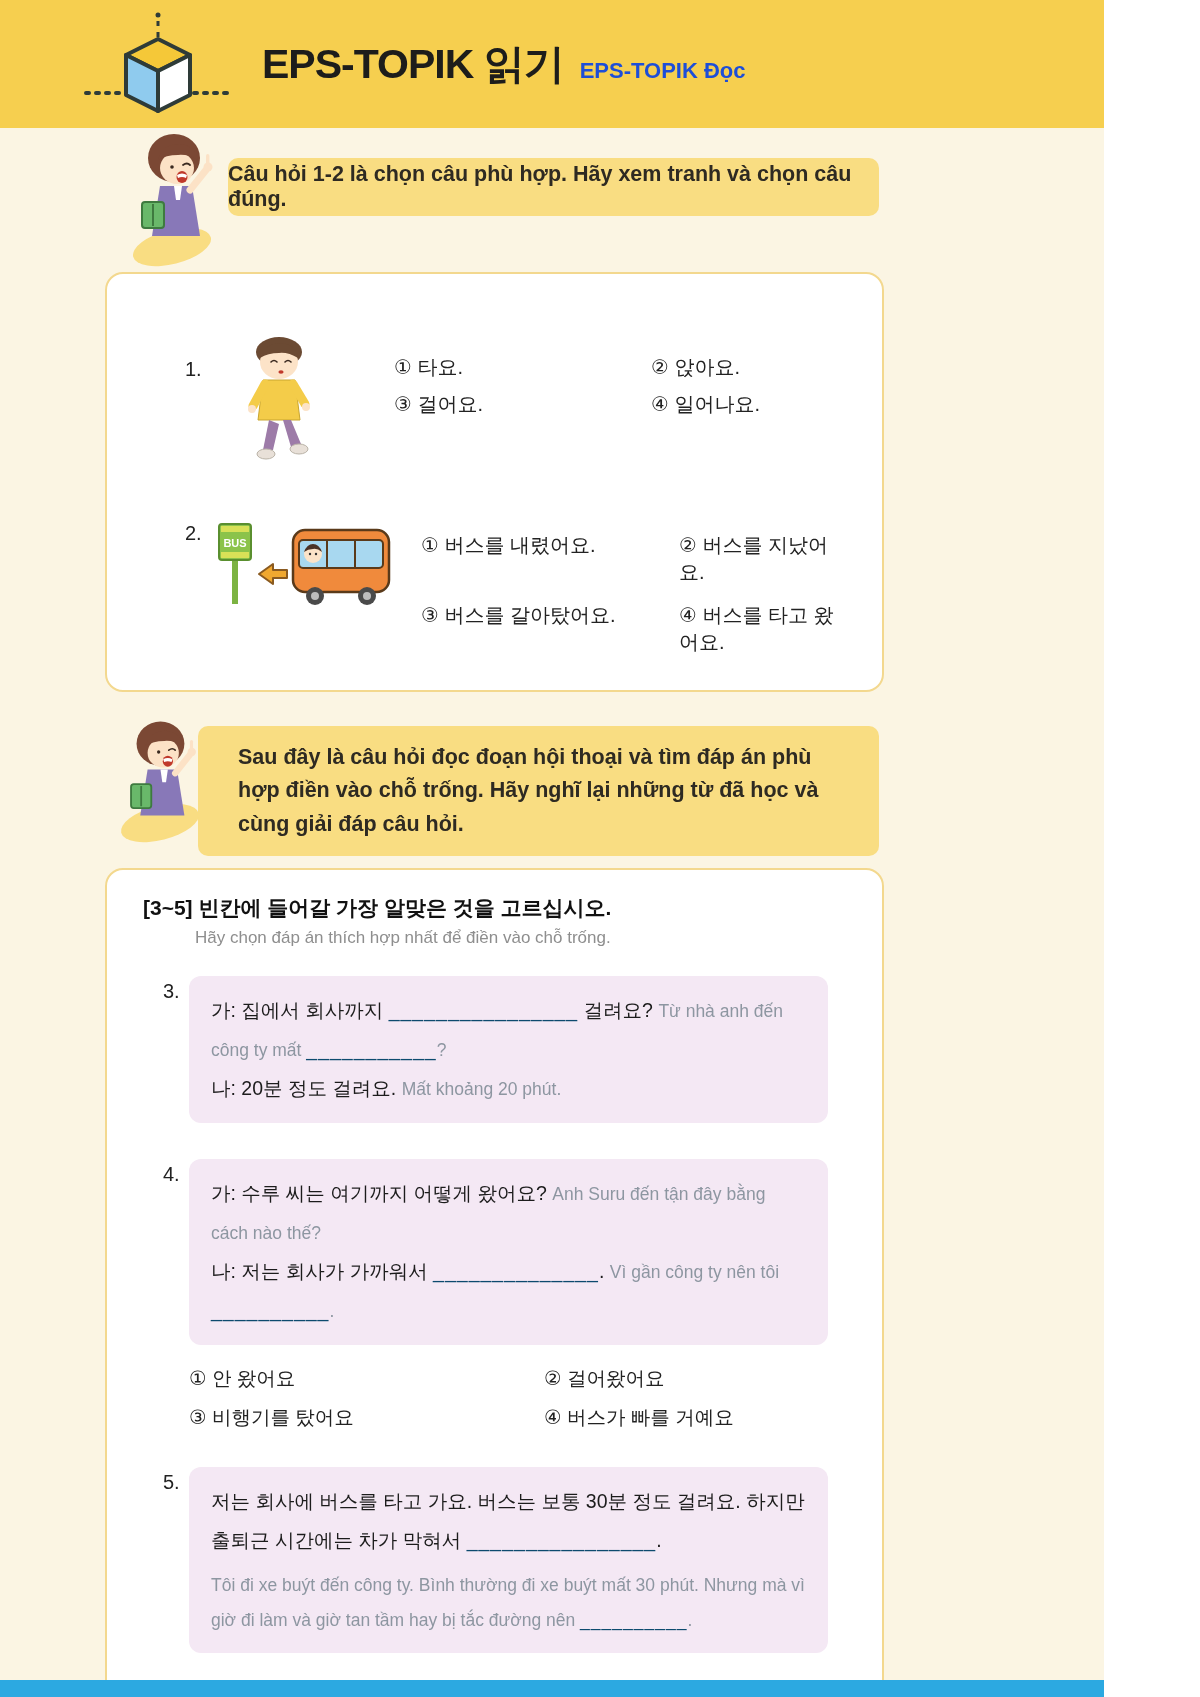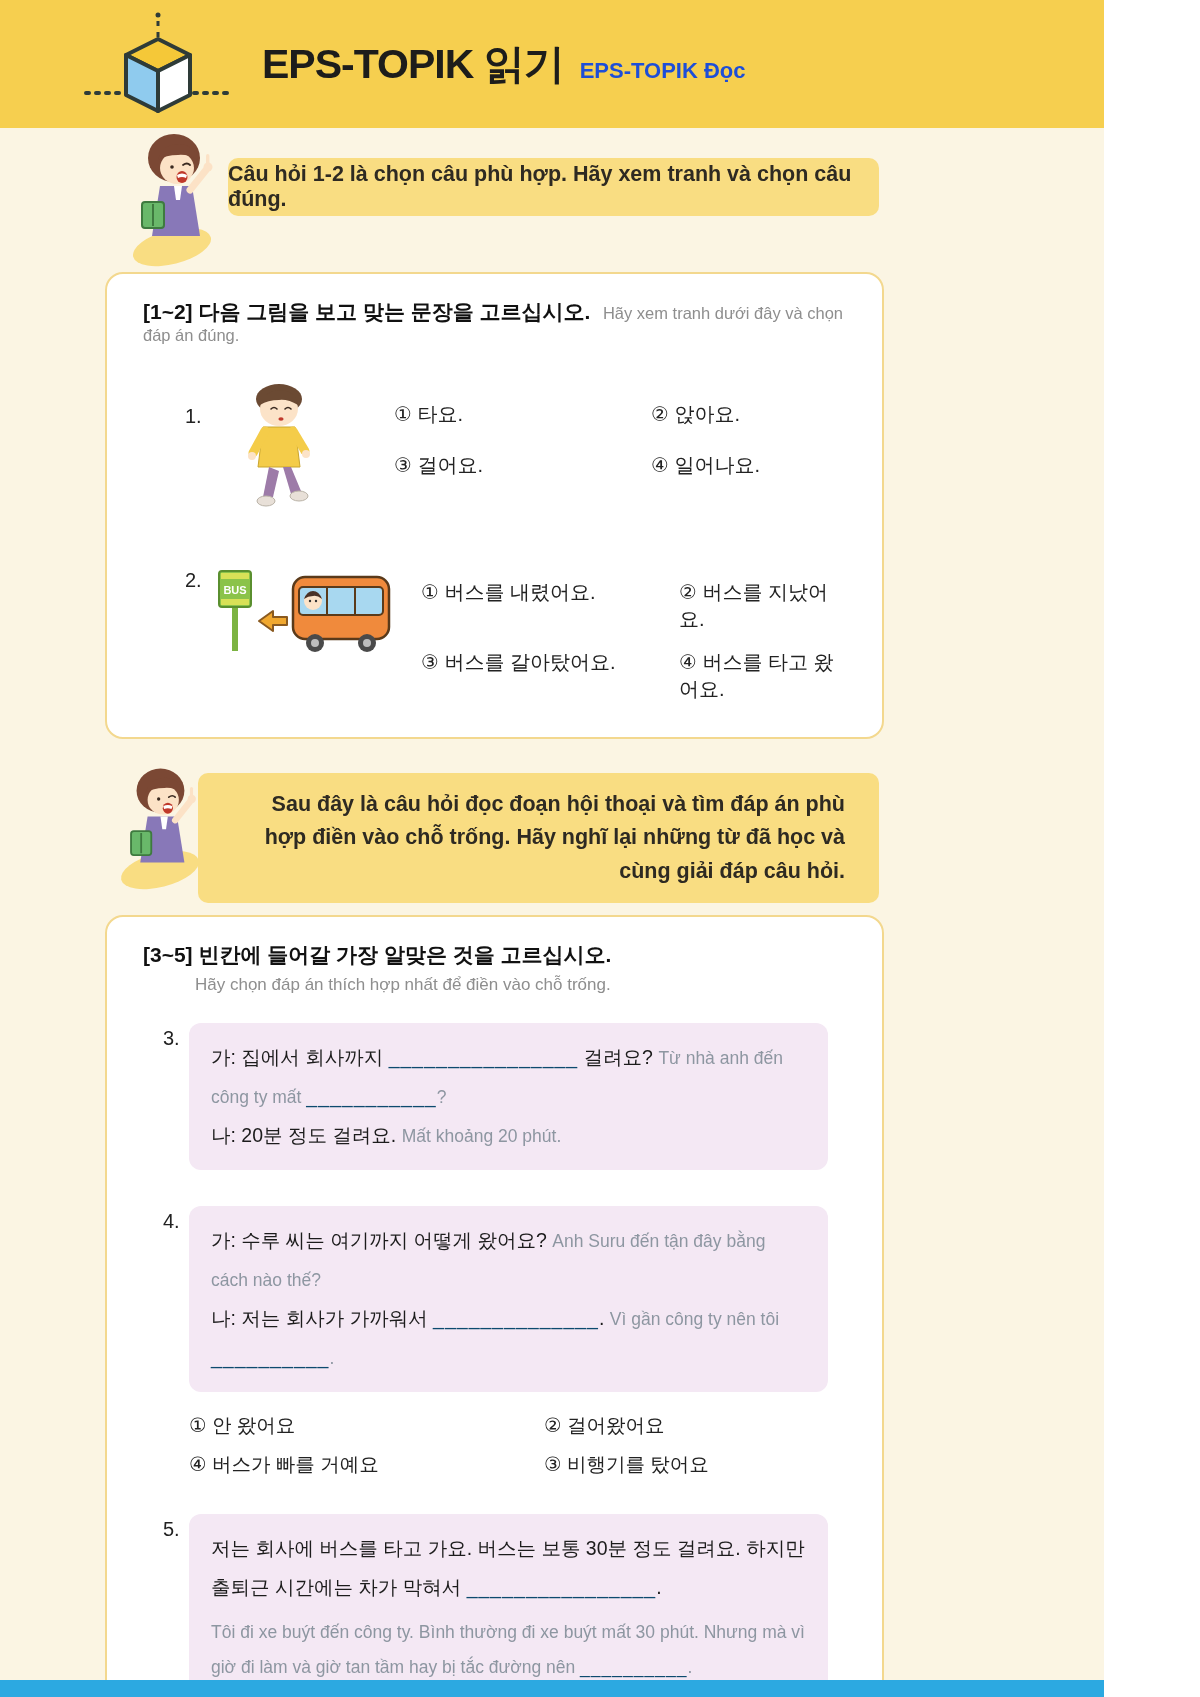--- a/index.html
+++ b/index.html
@@ -26,21 +26,21 @@
   .qbox { margin:14px 220px 0 105px; background:#ffffff; border:2px solid #F3D88E; border-radius:18px;
       padding:24px 36px 34px 36px; }
   .instr-ko { font-size:21px; font-weight:bold; color:#111; display:inline; }
   .instr-vi { font-size:16.5px; color:#8e8e8e; display:inline; margin-left:8px; }
   .instr-vi-block { font-size:17px; color:#8e8e8e; margin:6px 0 0 52px; }
 
   
   .pic-q { display:flex; align-items:flex-start; margin-top:34px; }
   .pic-q .qnum { font-size:20px; color:#222; width:30px; margin-left:42px; margin-top:26px; flex:0 0 auto; }
   .pic-q .fig { flex:0 0 auto; }
-  .opt-grid-1 { display:grid; grid-template-columns:257px auto; row-gap:24px; margin-left:60px; margin-top:22px;
+  .opt-grid-1 { display:grid; grid-template-columns:257px auto; row-gap:10px; margin-left:60px; margin-top:22px;
       font-size:20px; color:#222; }
   .opt-grid-2 { display:grid; grid-template-columns:258px auto; row-gap:16px; margin-left:28px; margin-top:16px;
       font-size:20px; color:#222; }
 
   
   .fill-q { display:flex; align-items:flex-start; margin-top:28px; }
   .fill-q .qnum { font-size:20px; color:#222; width:46px; padding-left:20px; margin-top:4px; flex:0 0 auto; }
   .fill-q .content { flex:1; }
   .pbox { background:#F4E8F4; border-radius:12px; padding:15px 22px; margin-right:18px;
       font-size:19.5px; color:#1c1c1c; line-height:2.0; }
@@ -96,24 +96,20 @@
     <div class="swoosh"></div>
     <svg class="teacher-svg" style="left:130px; top:-30px;" width="100" height="115" viewBox="0 0 100 115">
         <use href="#teacher"></use>
       </svg>
     <div class="bubble one">
       <span>Câu hỏi 1-2 là chọn câu phù hợp. Hãy xem tranh và chọn câu đúng.</span>
     </div>
   </div>
 
   <div class="qbox">
-    <div>
-      <span class="instr-ko">[1~2] 다음 그림을 보고 맞는 문장을 고르십시오.</span>
-      <span class="instr-vi">Hãy xem tranh dưới đây và chọn đáp án đúng.</span>
-    </div>
 
     <div class="pic-q">
       <div class="qnum">1.</div>
       <svg class="fig" width="105" height="132" viewBox="0 0 105 132" style="margin-left:14px;">
         <ellipse cx="50" cy="20" rx="23" ry="15" fill="#6B4A33"></ellipse>
         <ellipse cx="50" cy="30" rx="19" ry="17" fill="#FCE3C8"></ellipse>
         <path d="M31 26 Q35 12 52 11 Q68 13 69 26 Q59 20 50 21 Q39 21 31 26 Z" fill="#6B4A33"></path>
         <path d="M42 30 q3 -3 6 0" stroke="#3a2a20" stroke-width="1.6" fill="none" stroke-linecap="round"></path>
         <path d="M56 30 q3 -3 6 0" stroke="#3a2a20" stroke-width="1.6" fill="none" stroke-linecap="round"></path>
         <ellipse cx="52" cy="40" rx="2.6" ry="1.8" fill="#C0392B"></ellipse>
@@ -159,21 +155,21 @@
       </svg>
       <div class="opt-grid-2">
         <div>① 버스를 내렸어요.</div>
         <div>② 버스를 지났어요.</div>
         <div>③ 버스를 갈아탔어요.</div>
         <div>④ 버스를 타고 왔어요.</div>
       </div>
     </div>
   </div>
 
-  <div class="bubble-row" style="margin-top:34px; height:116px;text-align:right;">
+  <div class="bubble-row" style="margin-top:34px; height:116px;">
     <div class="swoosh" style="left:120px; top:80px;"></div>
     <svg class="teacher-svg" style="left:120px; top:-10px;" width="92" height="106" viewBox="0 0 100 115">
         <use href="#teacher"></use>
       </svg>
     <div class="bubble two">
       <span>Sau đây là câu hỏi đọc đoạn hội thoại và tìm đáp án phù hợp điền vào chỗ trống. Hãy nghĩ lại những từ đã học và cùng giải đáp câu hỏi.</span>
     </div>
   </div>
 
   <div class="qbox" style="margin-top:26px; padding-bottom:40px;">
@@ -195,22 +191,22 @@
     <div class="fill-q" style="margin-top:36px;">
       <div class="qnum">4.</div>
       <div class="content">
         <div class="pbox">
           <div><span>가: 수루 씨는 여기까지 어떻게 왔어요? </span><span class="vi">Anh Suru đến tận đây bằng cách nào thế?</span></div>
           <div><span>나: 저는 회사가 가까워서 </span><span class="blank">______________</span><span>. </span><span class="vi">Vì gần công ty nên tôi </span><span class="blank">__________</span><span class="vi">.</span></div>
         </div>
         <div class="opt-grid-ab">
           <div>① 안 왔어요</div>
           <div>② 걸어왔어요</div>
+          <div>③ 비행기를 탔어요</div>
           <div>④ 버스가 빠를 거예요</div>
-          <div>③ 비행기를 탔어요</div>
         </div>
       </div>
     </div>
 
     <div class="fill-q" style="margin-top:36px;">
       <div class="qnum">5.</div>
       <div class="content">
         <div class="pbox">
           <span>저는 회사에 버스를 타고 가요. 버스는 보통 30분 정도 걸려요. 하지만 출퇴근 시간에는 차가 막혀서 </span><span class="blank">________________</span><span>.</span>
           <span class="vi vi-para"><span>Tôi đi xe buýt đến công ty. Bình thường đi xe buýt mất 30 phút. Nhưng mà vì giờ đi làm và giờ tan tầm hay bị tắc đường nên </span><span class="blank">__________</span><span>.</span></span>

